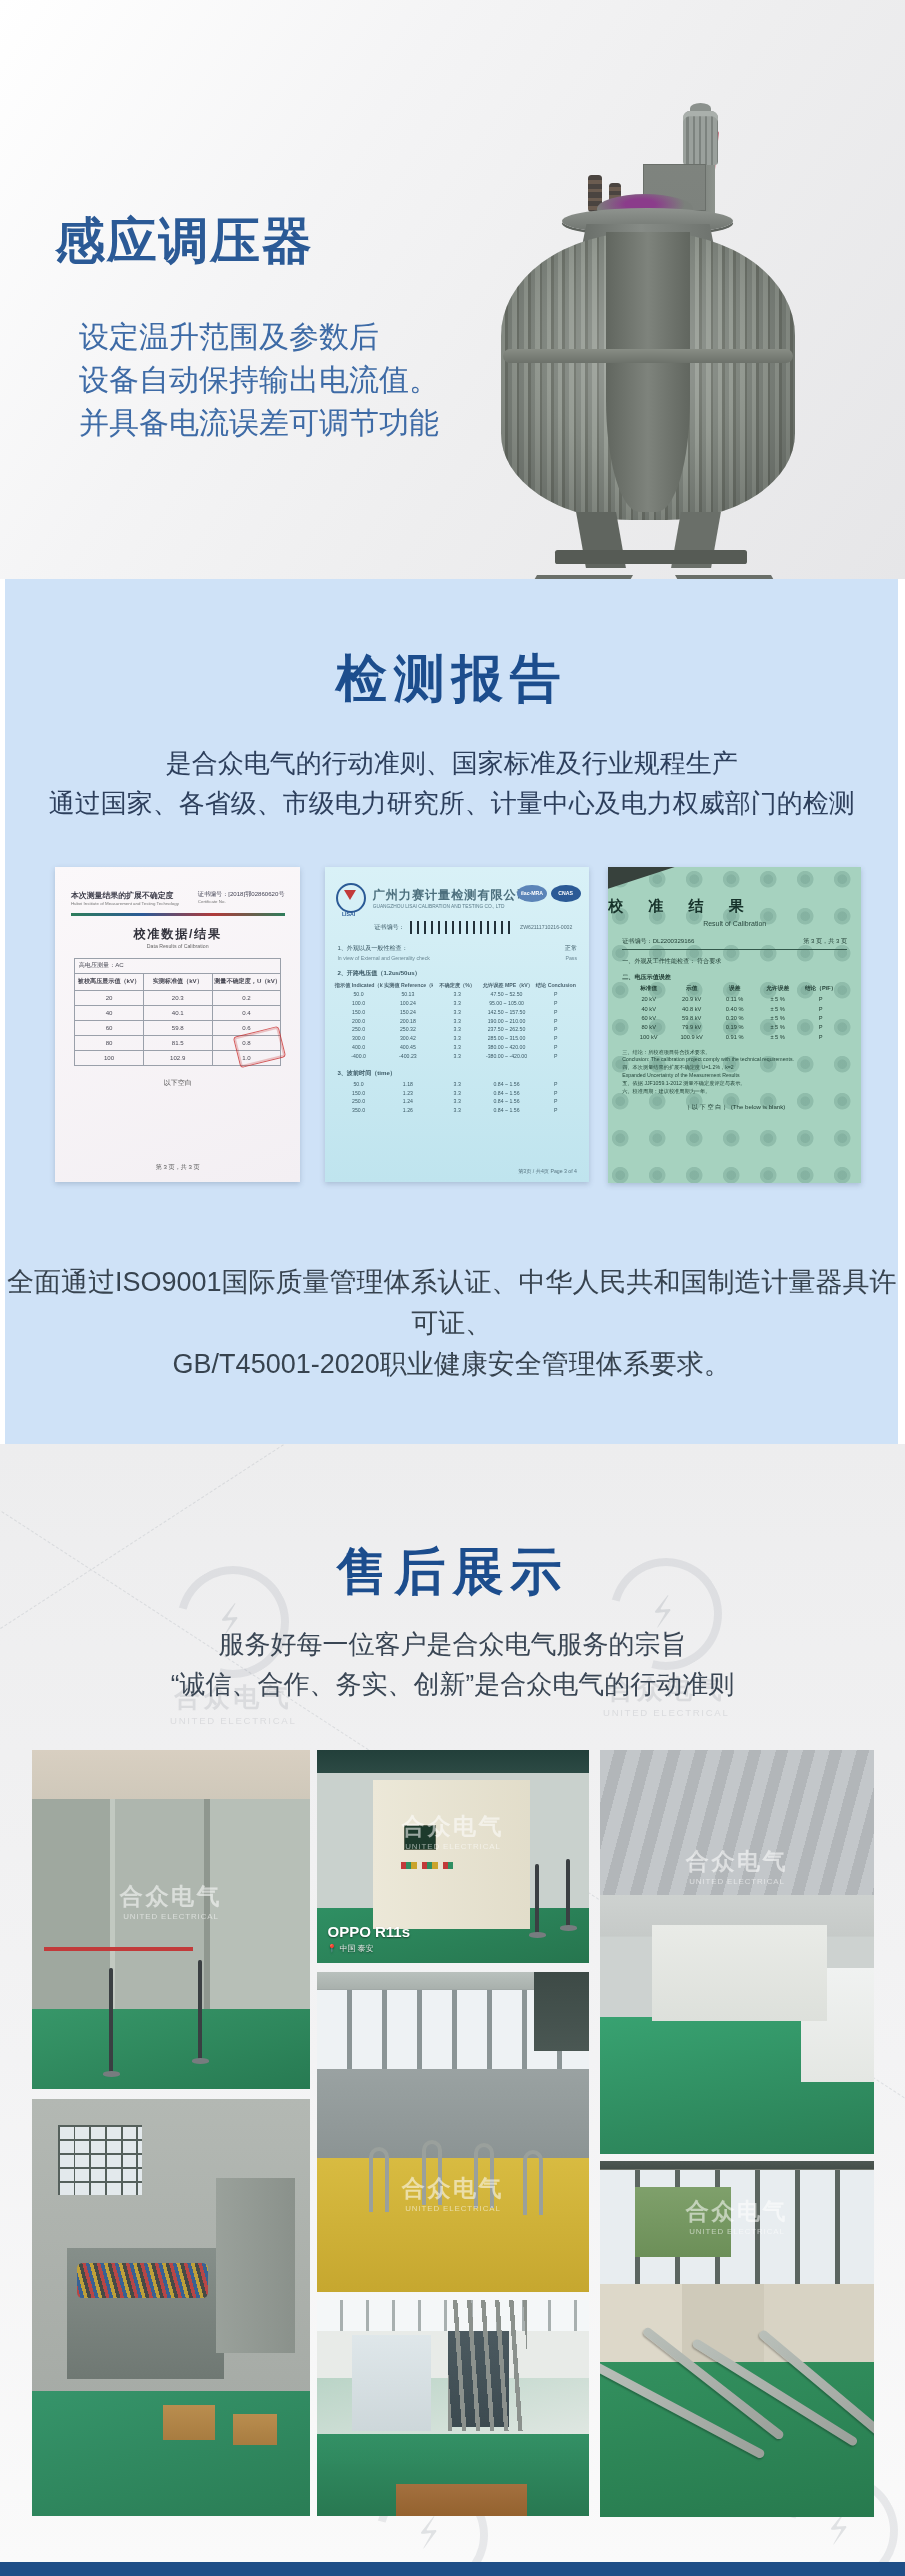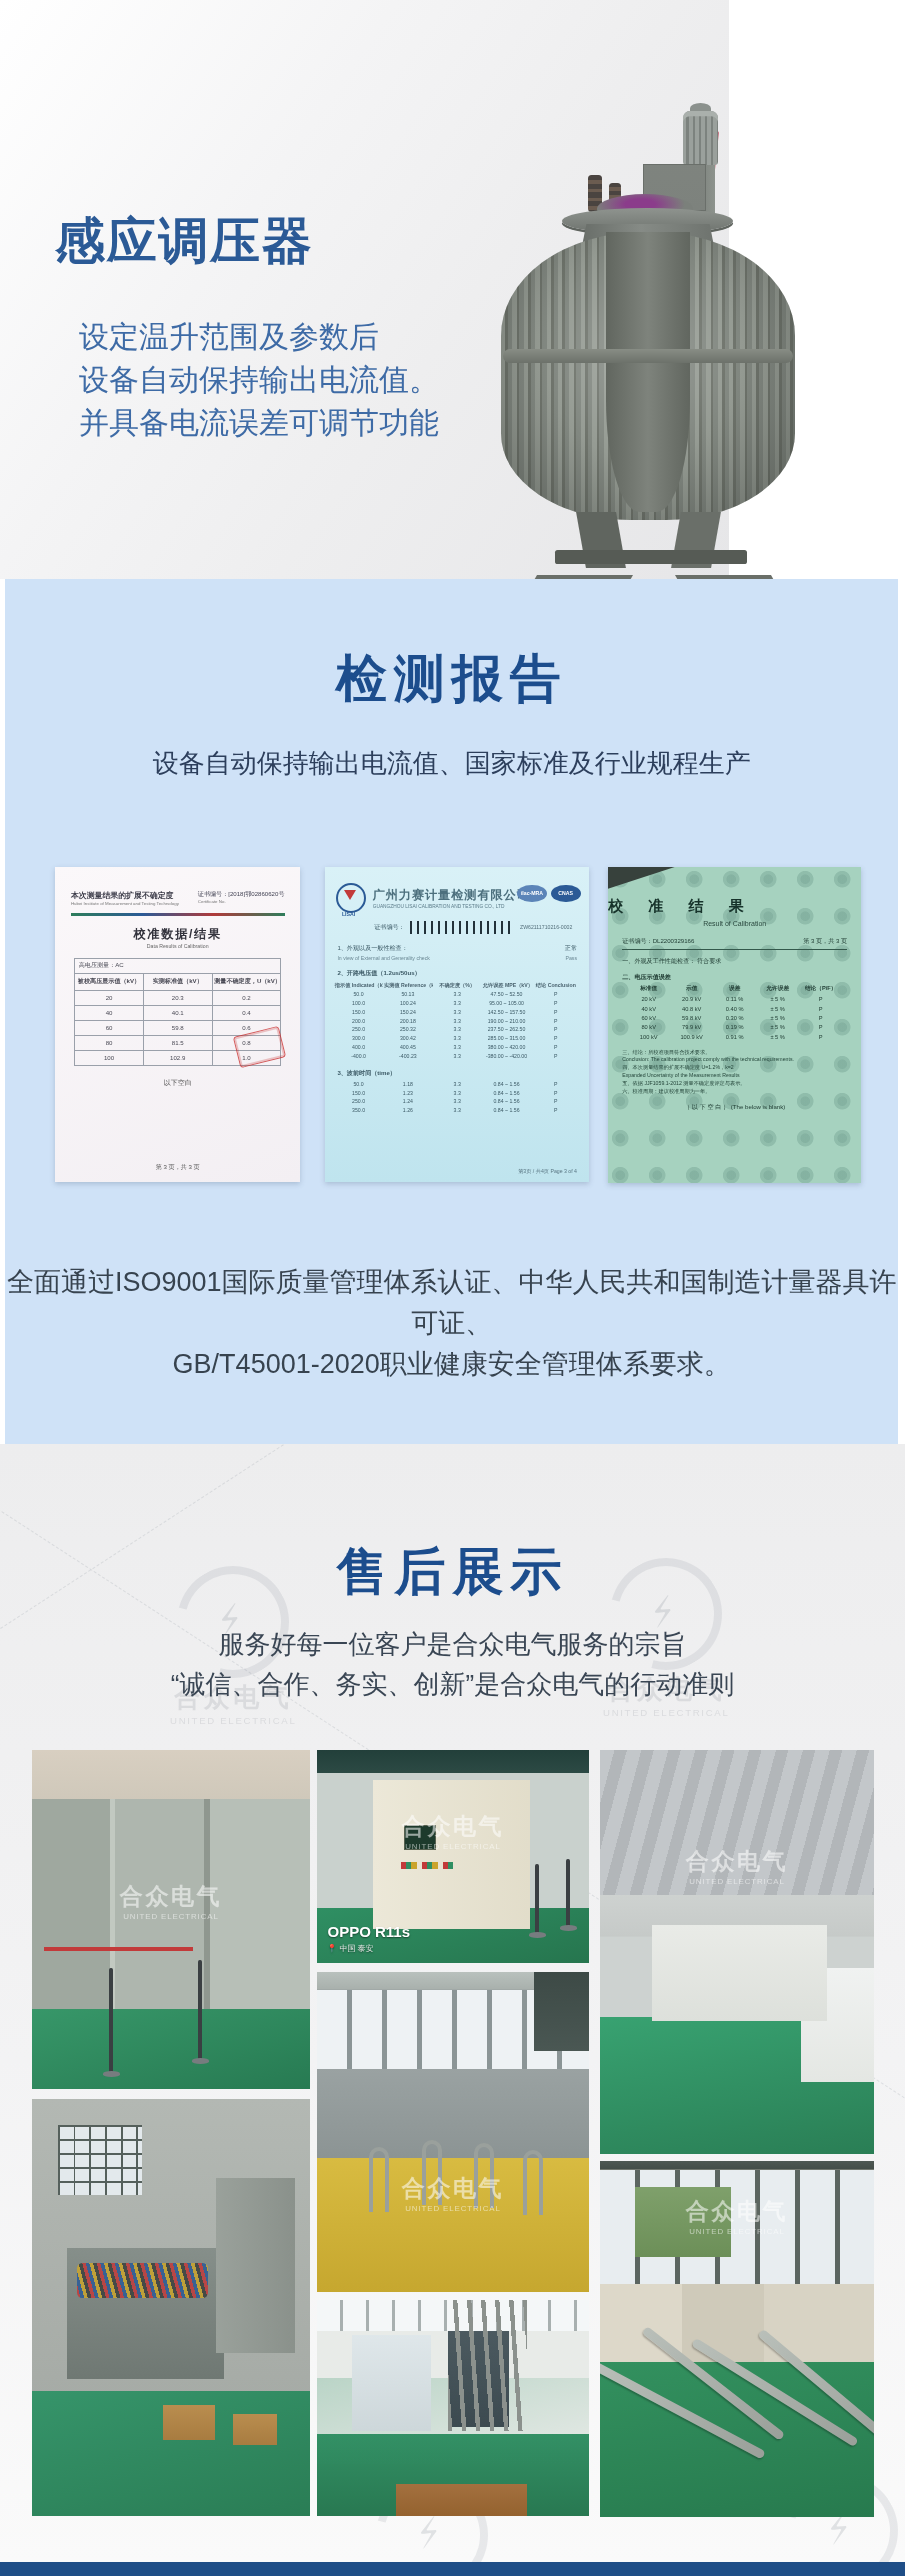--- a/index.html
+++ b/index.html
@@ -1,21 +1,21 @@
 <!DOCTYPE html>
 <html style="font-size:14px"><head>
 <meta charset="utf-8">
 <style>
   html,body{margin:0;padding:0;}
   body{font-family:"Liberation Sans","DejaVu Sans",sans-serif;background:#ffffff;}
   #page{position:relative;width:905px;height:2576px;margin:0 auto;overflow:hidden;background:#ffffff;}
   .abs{position:absolute;}
 
   
-  #hero{left:0;top:0;width:729px;height:579px;background:linear-gradient(125deg,#ffffff 0%,#f4f4f5 35%,#eeeeef 60%,#e6e6e8 100%);}
+  #hero{left:0;top:0;width:905px;height:579px;background:linear-gradient(125deg,#ffffff 0%,#f4f4f5 35%,#eeeeef 60%,#e6e6e8 100%);}
   #hero-title{left:55px;top:208px;font-size:50px;font-weight:bold;color:#2b5a96;letter-spacing:1.7px;}
   #hero-desc{left:79px;top:315px;font-size:30px;color:#3e6ba6;}
   #hero-desc .line{line-height:43px;}
 
   
   #product{left:494px;top:61px;width:402px;height:524px;}
   .tf{position:absolute;}
   #tf-motor{left:189px;top:50px;width:35px;height:54px;border-radius:7px 7px 3.5px 3.5px;
     background:repeating-linear-gradient(90deg,#9aa09c 0 3.5px,#7c827e 3.5px 6.1px);box-shadow:inset 0 5.2px 0 #aab0ac;}
   #tf-motor-cap{left:196px;top:42px;width:21px;height:10.5px;border-radius:50% 50% 0 0;background:#8b918d;}
@@ -225,21 +225,22 @@
       <div id="tf-foot-r" class="tf"></div>
       <div id="tf-base" class="tf"></div>
       <div id="tf-base2" class="tf"></div>
       <div id="tf-base3" class="tf"></div>
     </div>
   </section>
 
   <section id="report" class="abs">
     <div id="report-title" class="abs sec-title">检测报告</div>
     <div id="report-intro" class="abs">
-        <div class="line">设备自动保持输出电流值、国家标准及行业规程生产</div>
+        <div class="line">是合众电气的行动准则、国家标准及行业规程生产</div>
+        <div class="line">通过国家、各省级、市级电力研究所、计量中心及电力权威部门的检测</div>
       </div>
 
     <div id="report-certs" class="abs">
 
       <div id="cert1" class="cert">
         <div class="hd">
           <div>
             <div class="issuer">本次测量结果的扩展不确定度</div>
             <div class="issuer-en">Hubei Institute of Measurement and Testing Technology</div>
           </div>

